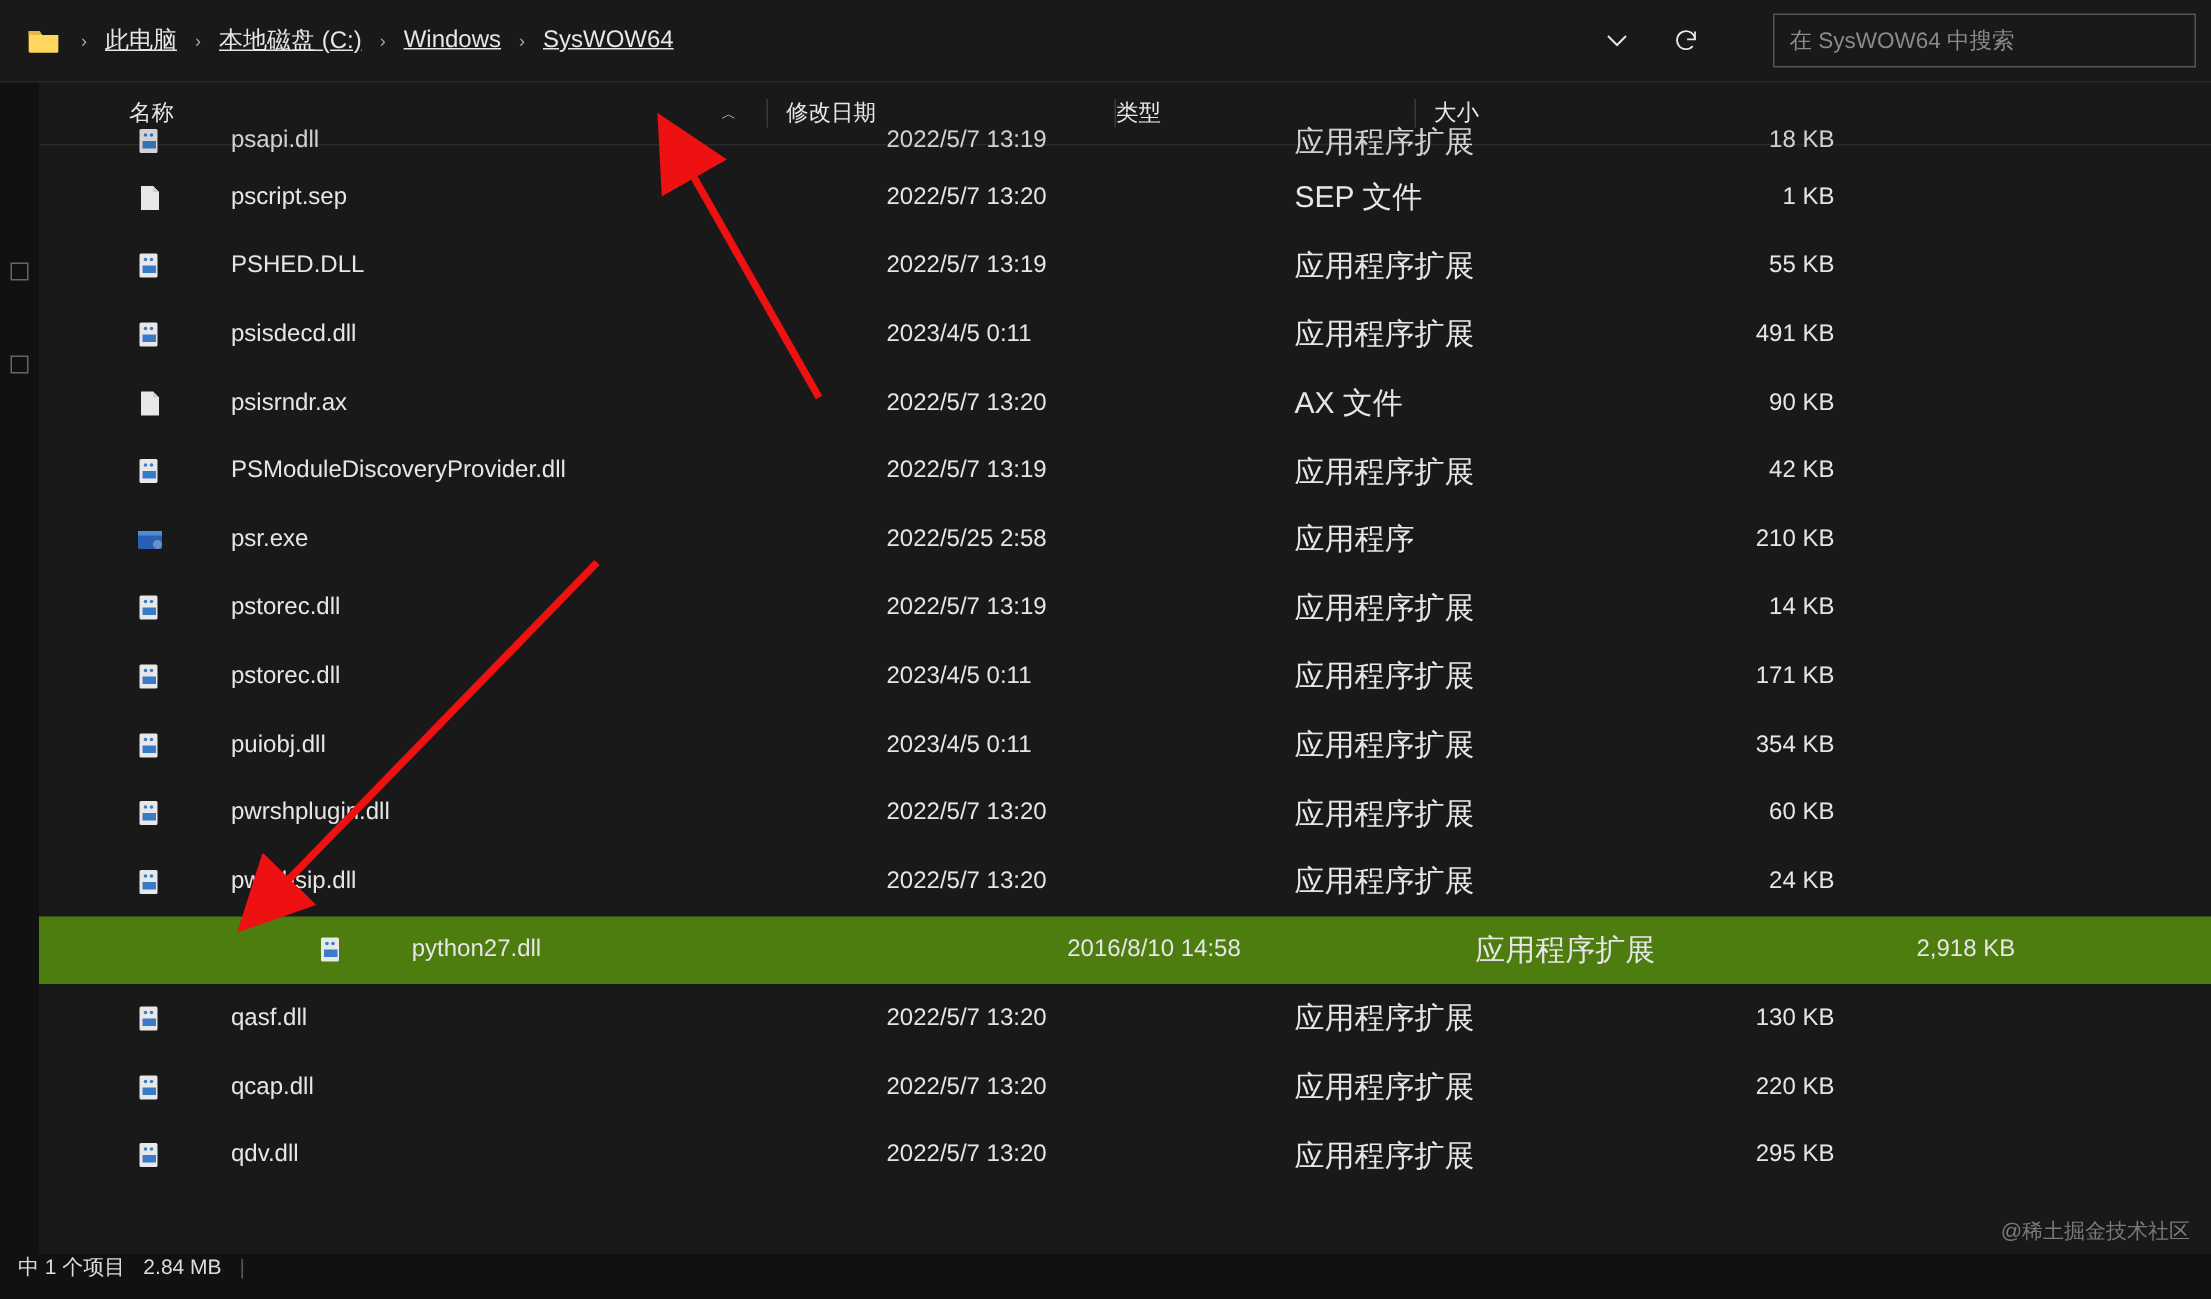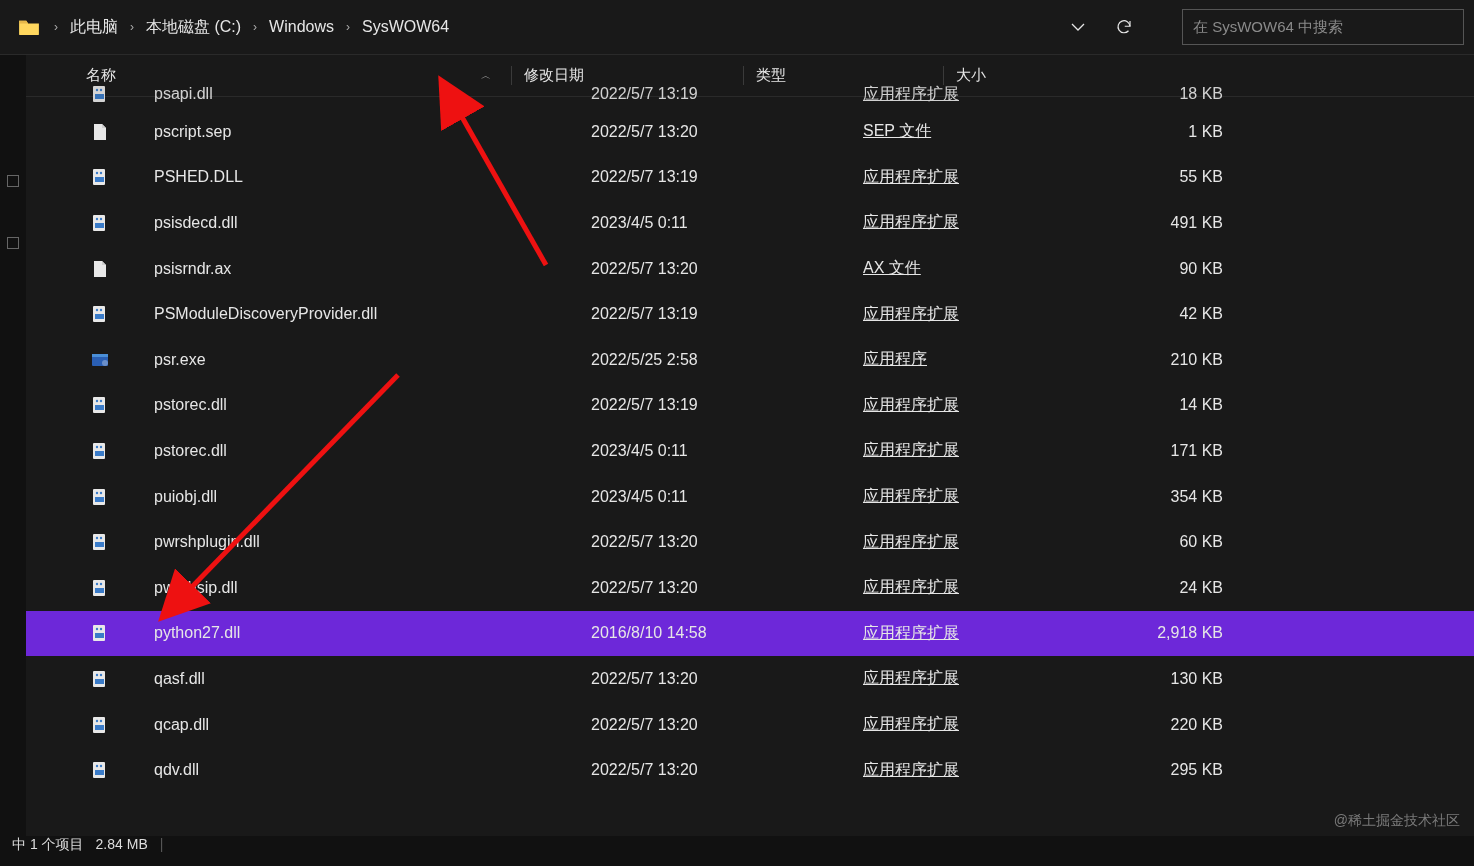--- a/index.html
+++ b/index.html
@@ -1,43 +1,43 @@
 <!DOCTYPE html>
 <html><head>
 <meta charset="utf-8">
 <style>
 * { margin: 0; padding: 0; box-sizing: border-box; }
 html, body { width: 1474px; height: 866px; background: #191919; color: #e6e6e6; font-family: "Segoe UI", "Microsoft YaHei", sans-serif; font-size: 15px; overflow: hidden; }
 .titlebar-row { height: 55px; display: flex; align-items: center; padding: 0 10px 0 18px; border-bottom: 1px solid #2a2a2a; }
 .folder-icon { width: 22px; height: 18px; margin-right: 14px; flex-shrink: 0; }
 .breadcrumb { display: flex; align-items: center; gap: 12px; font-size: 16px; flex: 1; min-width: 0; }
-.crumb { white-space: nowrap; cursor: pointer; }
+.crumb { white-space: nowrap; cursor: pointer; text-decoration: underline; }
 .crumb-sep { color: #aaa; font-size: 12px; }
 .titlebar-actions { display: flex; align-items: center; gap: 14px; margin-left: auto; padding: 0 8px; }
 .icon-btn { width: 32px; height: 32px; display: flex; align-items: center; justify-content: center; cursor: pointer; color: #e6e6e6; }
 .search-box { width: 282px; height: 36px; border: 1px solid #555; margin-left: 34px; display: flex; align-items: center; padding: 0 10px; color: #8a8a8a; font-size: 15px; }
 .content-wrap { display: flex; height: calc(100% - 55px - 30px); position: relative; }
 .left-strip { width: 26px; background: #111; display: flex; flex-direction: column; align-items: center; padding-top: 120px; gap: 50px; color: #555; font-size: 12px; }
 .left-strip .stub { width: 12px; height: 12px; border: 1px solid #666; }
 .file-area { flex: 1; position: relative; overflow: hidden; }
 .columns-header { height: 42px; display: flex; align-items: center; padding-left: 60px; border-bottom: 1px solid #2a2a2a; font-size: 15px; }
 .hdr { display: flex; align-items: center; gap: 8px; text-align: right; }
 .hdr-name { width: 425px; }
 .hdr-date { width: 232px; border-left: 1px solid #3a3a3a; padding-left: 12px; }
-.hdr-type { width: 200px; border-left: 1px solid #3a3a3a; padding-left: 12px; }
+.hdr-type { width: 200px; border-left: 1px solid #3a3a3a; }
 .hdr-size { width: 130px; border-left: 1px solid #3a3a3a; padding-left: 12px; }
 .sort-arrow { font-size: 10px; color: #bbb; margin-left: auto; padding-right: 20px; }
 .rows { position: relative; }
 .row { height: 45.6px; display: flex; align-items: center; padding-left: 60px; gap: 40px; }
 .row.cut { height: 30px; margin-top: -18px; opacity: .9; }
-.row.selected { background: #6d28d9; }
+.row.selected { background: #4d7c0f; justify-content: center; }
 .cell-icon { width: 28px; display: flex; justify-content: center; }
 .cell-name { width: 397px; font-size: 16px; white-space: nowrap; overflow: hidden; text-overflow: ellipsis; }
 .cell-date { width: 232px; font-size: 16px; }
-.cell-type { width: 200px; font-size: 16px; text-decoration: underline; }
+.cell-type { width: 200px; font-size: 20px; }
 .cell-size { width: 130px; text-align: right; padding-right: 10px; font-size: 16px; }
 .statusbar { height: 30px; background: #111; display: flex; align-items: flex-start; padding: 0 12px; gap: 12px; font-size: 14px; color: #ddd; }
 .statusbar .sep { color: #555; }
 .watermark { position: absolute; right: 14px; bottom: 36px; color: #7a7a7a; font-size: 14px; pointer-events: none; }
 .annotation-layer { position: absolute; inset: 0; pointer-events: none; }
 svg.file-ic { width: 18px; height: 18px; }
 </style>
 </head>
 <body>
 

